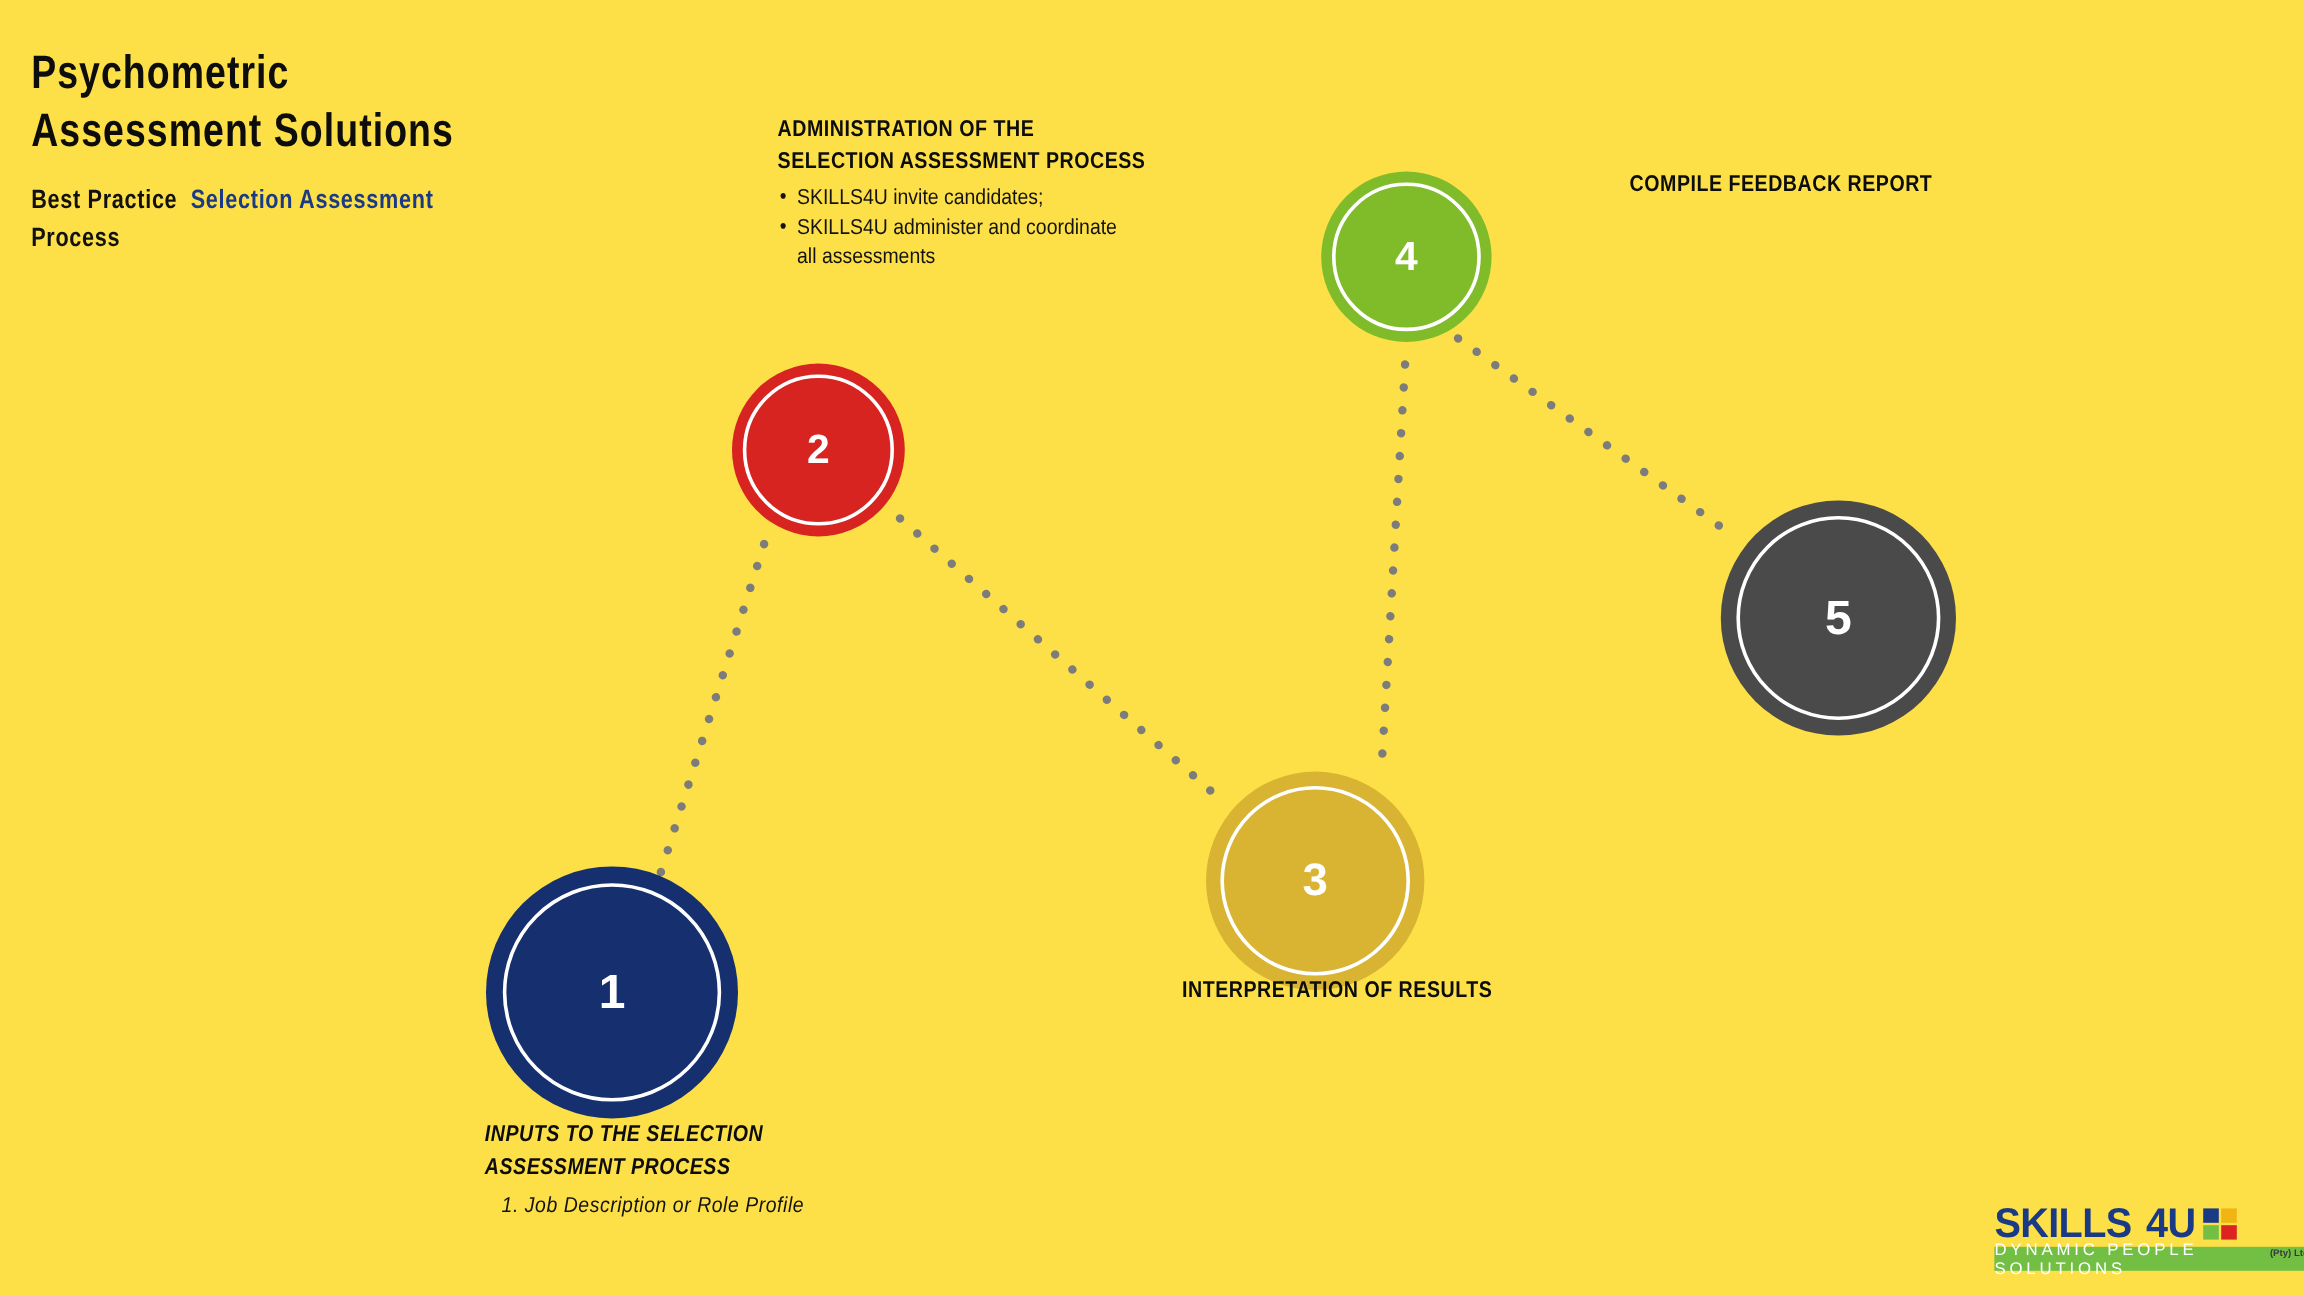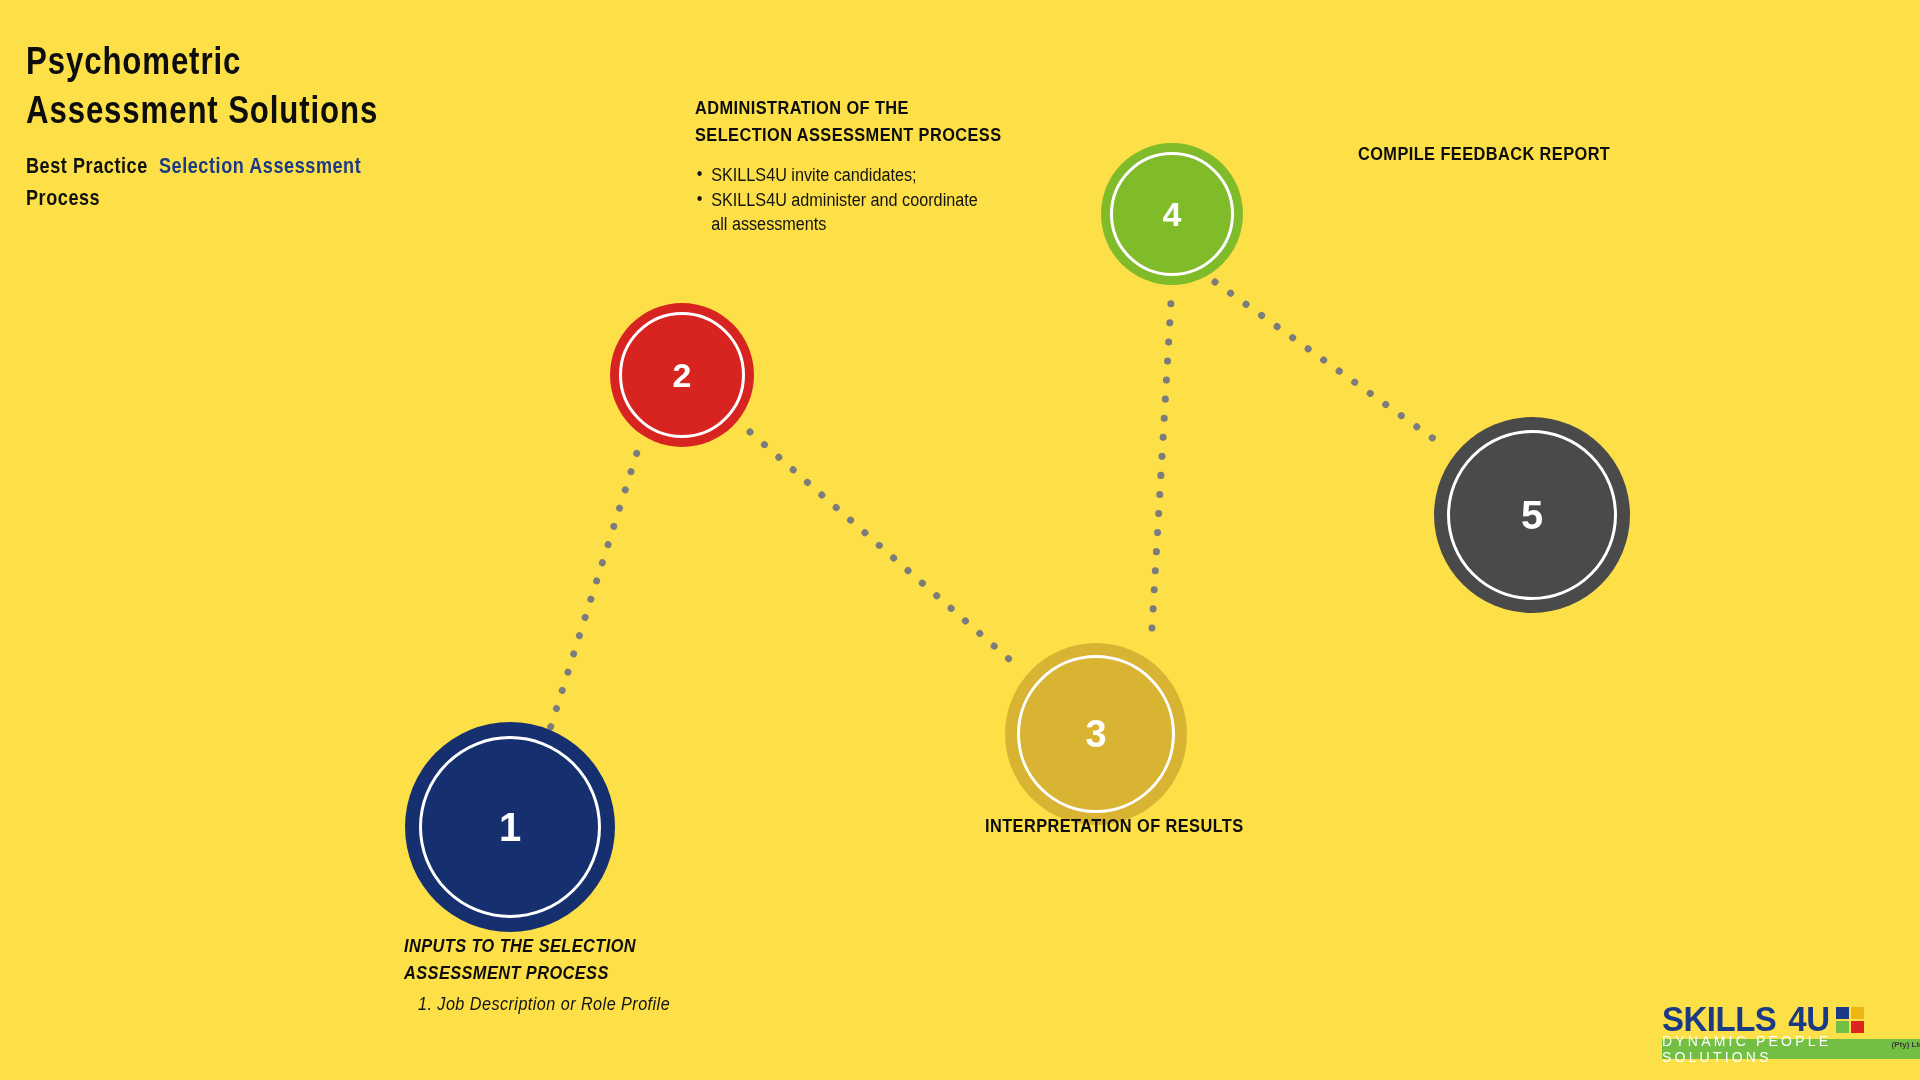--- a/index.html
+++ b/index.html
@@ -93,21 +93,21 @@
     font-weight: 700;
     font-size: 19px;
     line-height: 27px;
     letter-spacing: 0.5px;
     color: #0d0d0d;
     transform: scaleX(0.86);
     transform-origin: left center;
     white-space: nowrap;
   }
   .block ul {
-    margin-top: 15px;
+    margin-top: 4px;
     list-style: none;
   }
   .block li {
     position: relative;
     font-family: "Liberation Sans Narrow", "Liberation Sans", sans-serif;
     font-weight: 400;
     font-size: 18px;
     line-height: 24px;
     color: #131313;
     padding-left: 18px;
@@ -236,21 +236,21 @@
   <div class="circle" style="left:1101px; top:143px; width:142px; height:142px; background:#80bb2a;">
     <div class="ring" style="left:9px; top:9px; width:124px; height:124px;"></div>
     <div class="num" style="font-size:34px;">4</div>
   </div>
 
   <div class="circle" style="left:1434px; top:417px; width:196px; height:196px; background:#4a4a4a;">
     <div class="ring" style="left:13px; top:13px; width:170px; height:170px;"></div>
     <div class="num" style="font-size:40px;">5</div>
   </div>
 
-  <div class="block" style="left:695px; top:94px; width:370px;">
+  <div class="block" style="left:648px; top:94px; width:370px;">
     <h3>ADMINISTRATION OF THE</h3>
     <h3>SELECTION ASSESSMENT PROCESS</h3>
     <ul>
       <li>SKILLS4U invite candidates;</li>
       <li style="width:320px;">SKILLS4U administer and coordinate all assessments</li>
     </ul>
   </div>
 
   <div class="block" style="left:1358px; top:140px; width:400px;">
     <h3>COMPILE FEEDBACK REPORT</h3>

